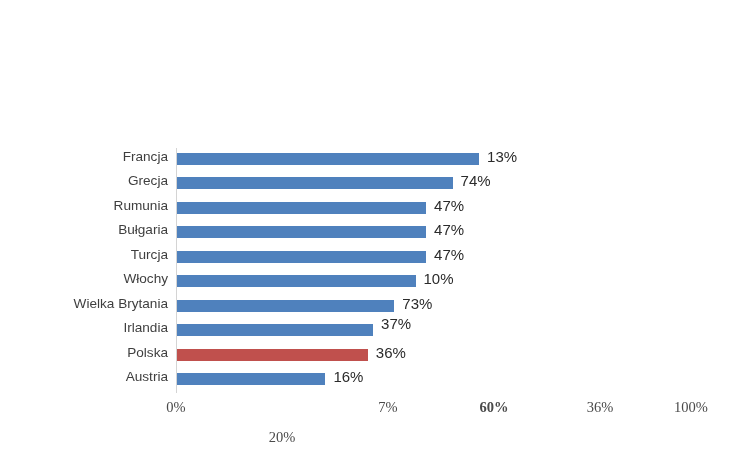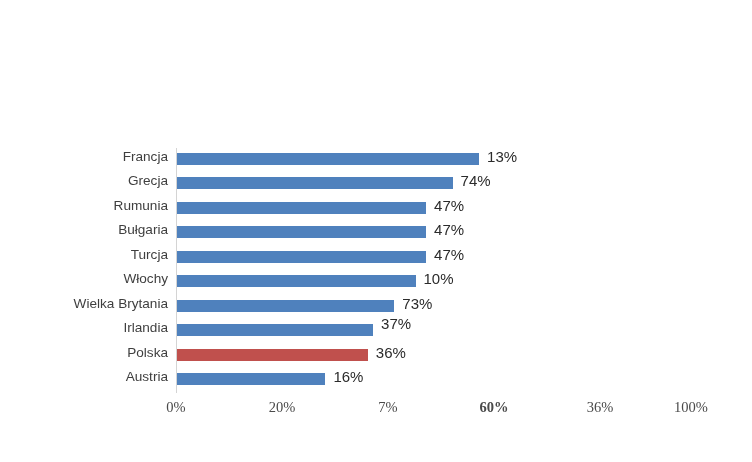--- a/index.html
+++ b/index.html
@@ -138,21 +138,21 @@
         <div class="data-label" style="left: 434.1px; top: 221.35px;">47%</div>
         <div class="data-label" style="left: 434.1px; top: 245.8px;">47%</div>
         <div class="data-label" style="left: 423.5px; top: 270.25px;">10%</div>
         <div class="data-label" style="left: 402.3px; top: 294.7px;">73%</div>
         <div class="data-label" style="left: 381.1px; top: 315px;">37%</div>
         <div class="data-label" style="left: 375.8px; top: 343.6px;">36%</div>
         <div class="data-label" style="left: 333.4px; top: 368.05px;">16%</div>
       </div>
     <div id="ticks-layer">
         <div class="tick-label" style="left: 176px;">0%</div>
-        <div class="tick-label" style="left: 282px;">20%</div>
+        <div class="tick-label" style="left: 282px; margin-top: 30px;">20%</div>
         <div class="tick-label" style="left: 388px;">7%</div>
         <div class="tick-label" style="left: 494px; font-weight: bold;">60%</div>
         <div class="tick-label" style="left: 600px;">36%</div>
         <div class="tick-label" style="left: 691px;">100%</div>
       </div>
   </div>
 
 </div>
 
 </body></html>

